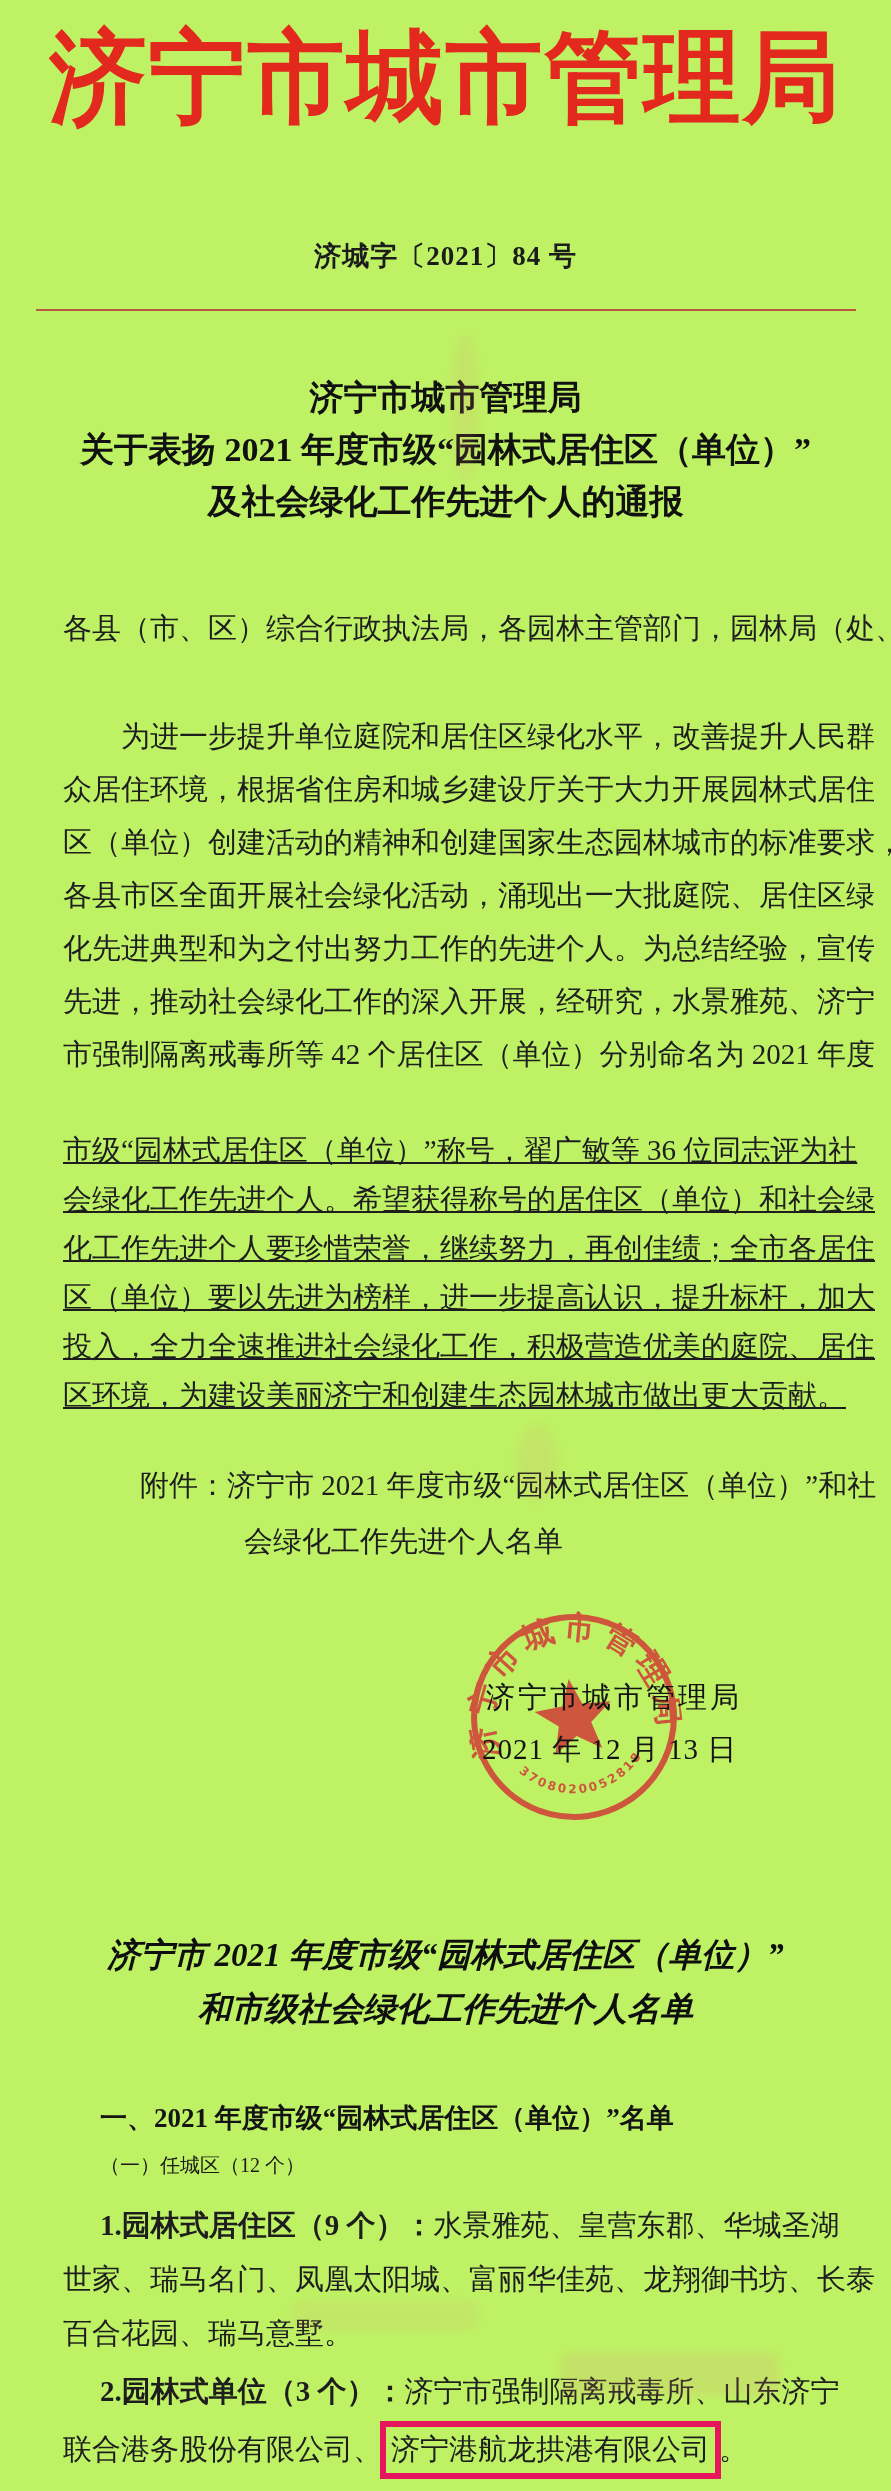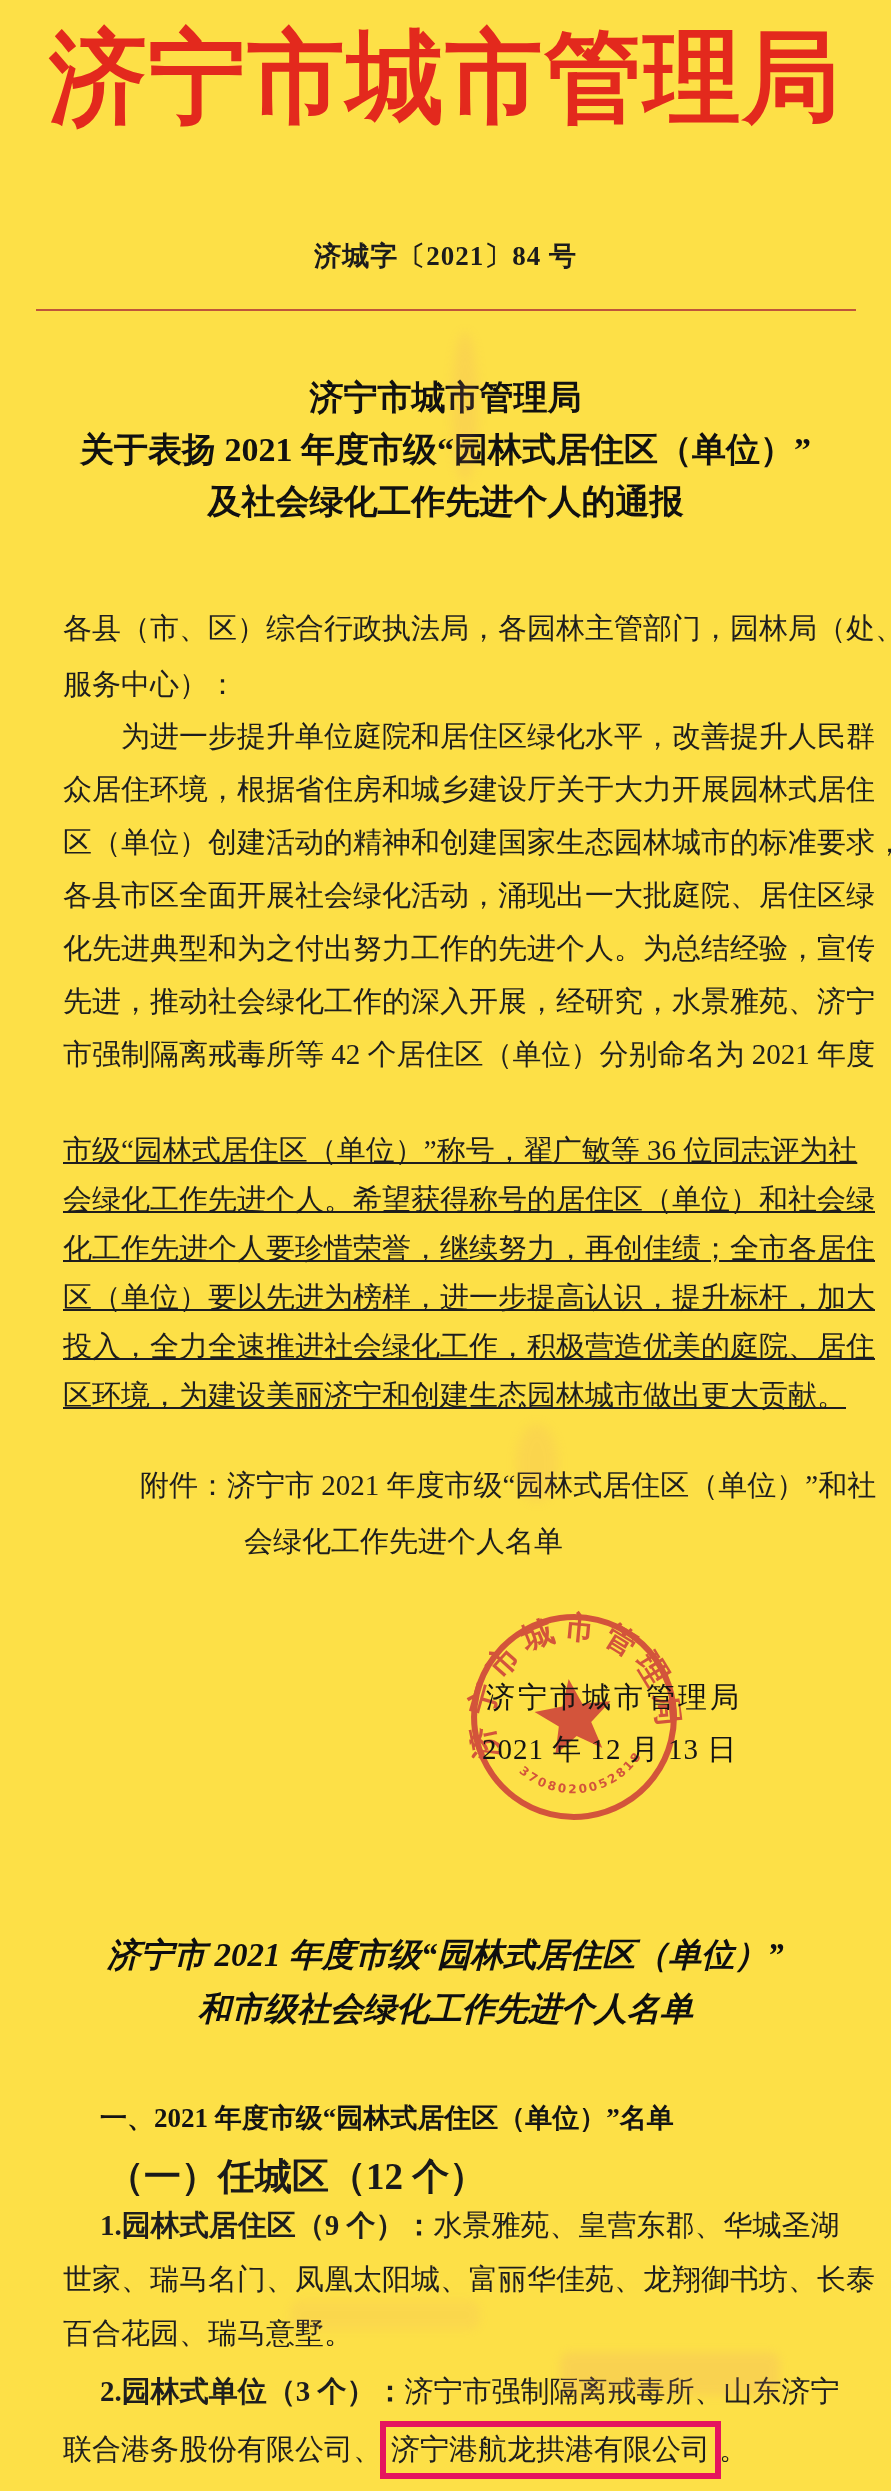--- a/index.html
+++ b/index.html
@@ -1,18 +1,18 @@
 <!DOCTYPE html>
 <html><head>
 <meta charset="utf-8">
 <style>
   html,body{margin:0;padding:0;background:#ffffff;}
   .page{
     position:relative;width:891px;height:2491px;margin:0 auto;
-    background:#fde047;overflow:hidden;
+    background:#bef264;overflow:hidden;
     font-family:"Liberation Serif","DejaVu Serif",serif;color:#232323;
   }
   
   .masthead{
     position:absolute;top:14px;left:0;width:100%;text-align:center;
     font-size:97px;font-weight:bold;letter-spacing:2px;color:#e3291d;
     transform:scaleY(1.04);white-space:nowrap;
   }
   .doc-number{
     position:absolute;top:238px;left:0;width:100%;text-align:center;
@@ -64,21 +64,21 @@
   
   .annex-title{
     position:absolute;top:1928px;left:0;width:100%;text-align:center;
     font-size:33px;font-weight:bold;line-height:54px;color:#0f0f0f;font-style:italic;
   }
   .annex-h1{
     position:absolute;top:2100px;left:100px;font-size:27px;font-weight:bold;
     color:#141414;white-space:nowrap;
   }
   .annex-h2{
-    position:absolute;top:2152px;left:107px;font-size:37px;font-weight:bold;
+    position:absolute;top:2152px;left:100px;font-size:20px;font-weight:normal;
     color:#1a1a1a;white-space:nowrap;
   }
   .annex-line{position:absolute;font-size:29px;color:#1e1e1e;white-space:nowrap;}
   .annex-label{font-weight:bold;}
   .hl-box{
     display:inline-block;border:6px solid #e5155e;padding:4px 5px 4px 5px;
     margin:-7px -2px;line-height:1.3;
   }
   
   .blob{position:absolute;border-radius:50%;filter:blur(6px);pointer-events:none;}
@@ -97,21 +97,20 @@
   <div class="red-rule"></div>
 
   <div class="notice-title">
     <div>济宁市城市管理局</div>
     <div>关于表扬 2021 年度市级“园林式居住区（单位）”</div>
     <div>及社会绿化工作先进个人的通报</div>
   </div>
 
   <div class="addressee">
     <div class="bodyline">各县（市、区）综合行政执法局，各园林主管部门，园林局（处、</div>
-    <div class="bodyline">服务中心）：</div>
   </div>
 
   <div class="para1">
     <div class="bodyline indent">为进一步提升单位庭院和居住区绿化水平，改善提升人民群</div>
     <div class="bodyline">众居住环境，根据省住房和城乡建设厅关于大力开展园林式居住</div>
     <div class="bodyline">区（单位）创建活动的精神和创建国家生态园林城市的标准要求，</div>
     <div class="bodyline">各县市区全面开展社会绿化活动，涌现出一大批庭院、居住区绿</div>
     <div class="bodyline">化先进典型和为之付出努力工作的先进个人。为总结经验，宣传</div>
     <div class="bodyline">先进，推动社会绿化工作的深入开展，经研究，水景雅苑、济宁</div>
     <div class="bodyline">市强制隔离戒毒所等 42 个居住区（单位）分别命名为 2021 年度</div>

